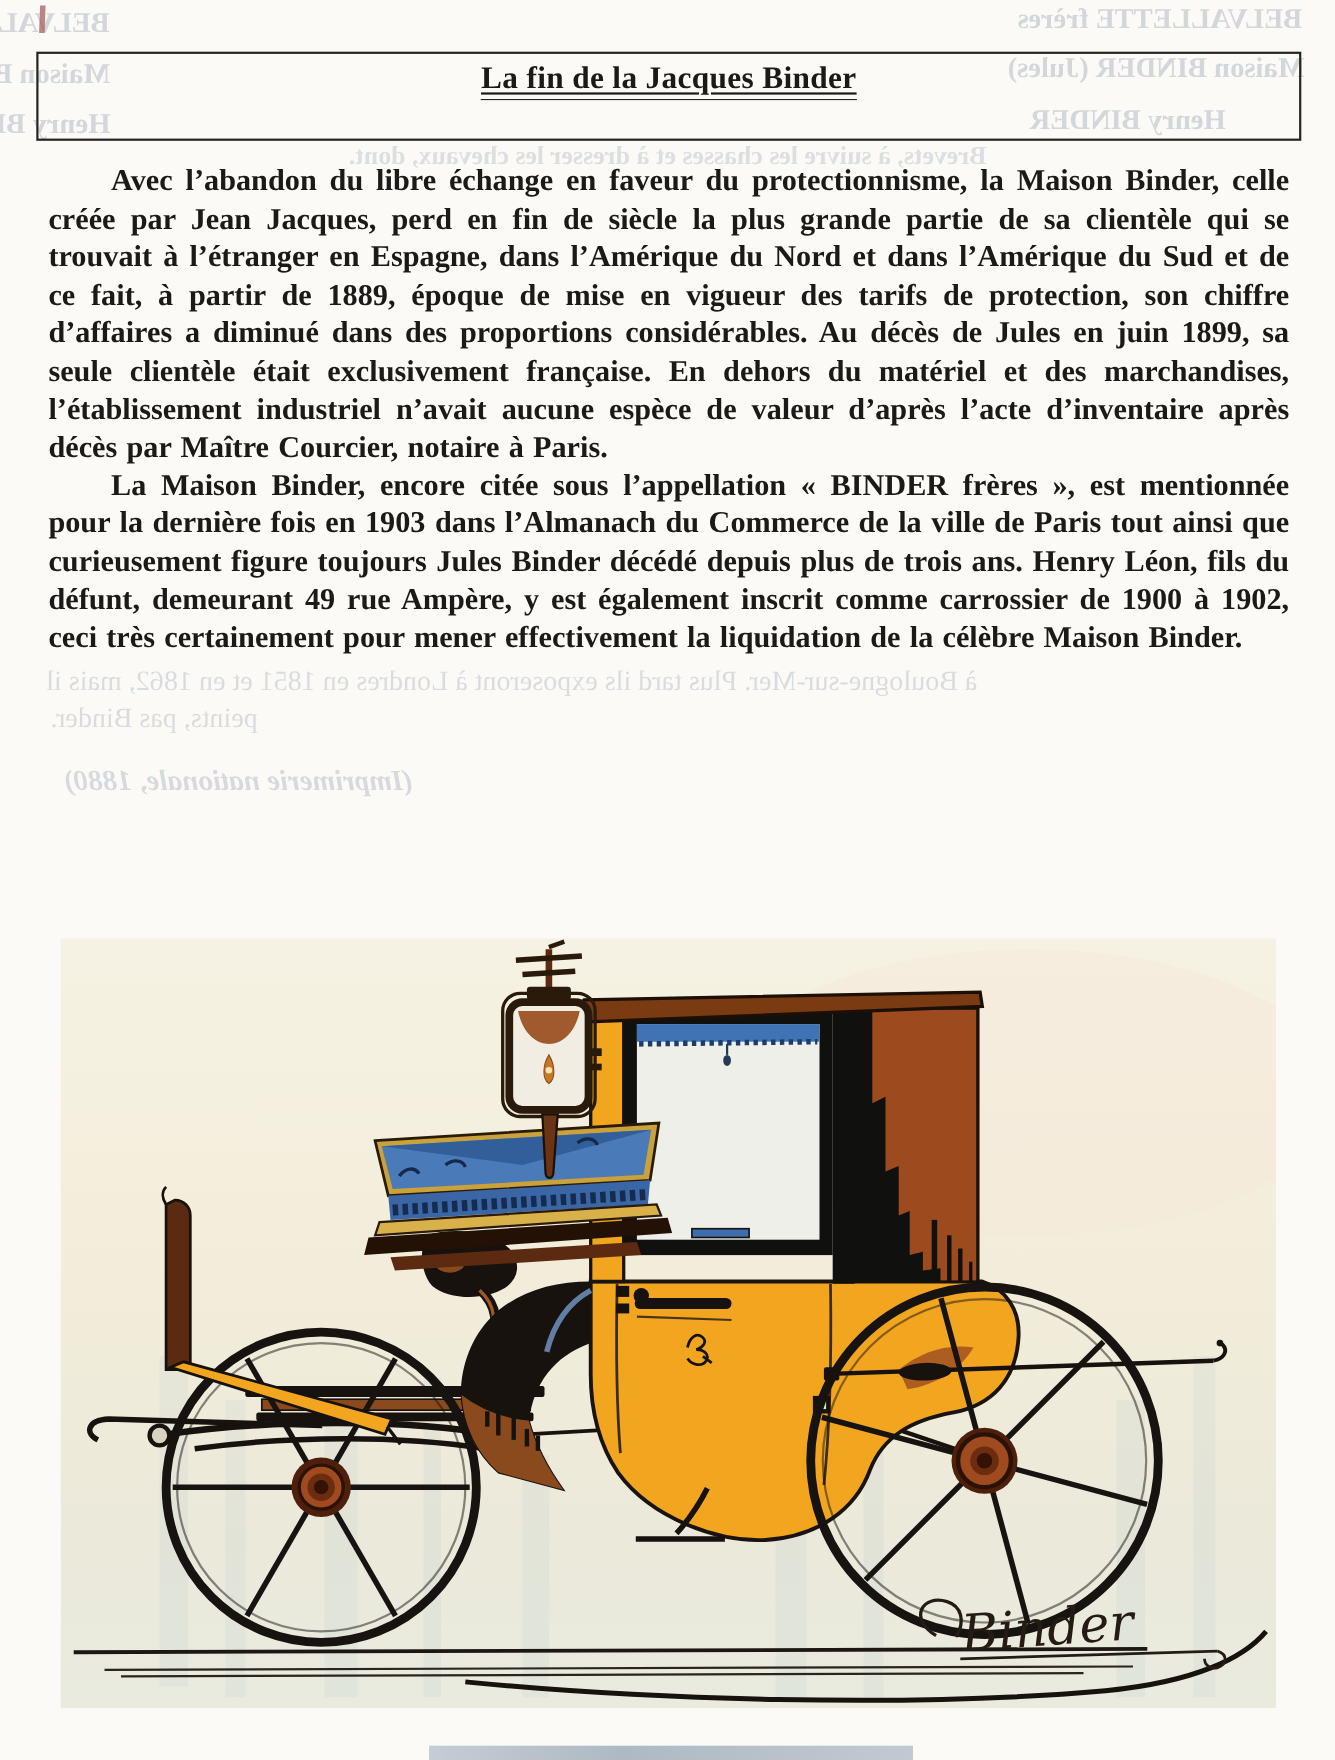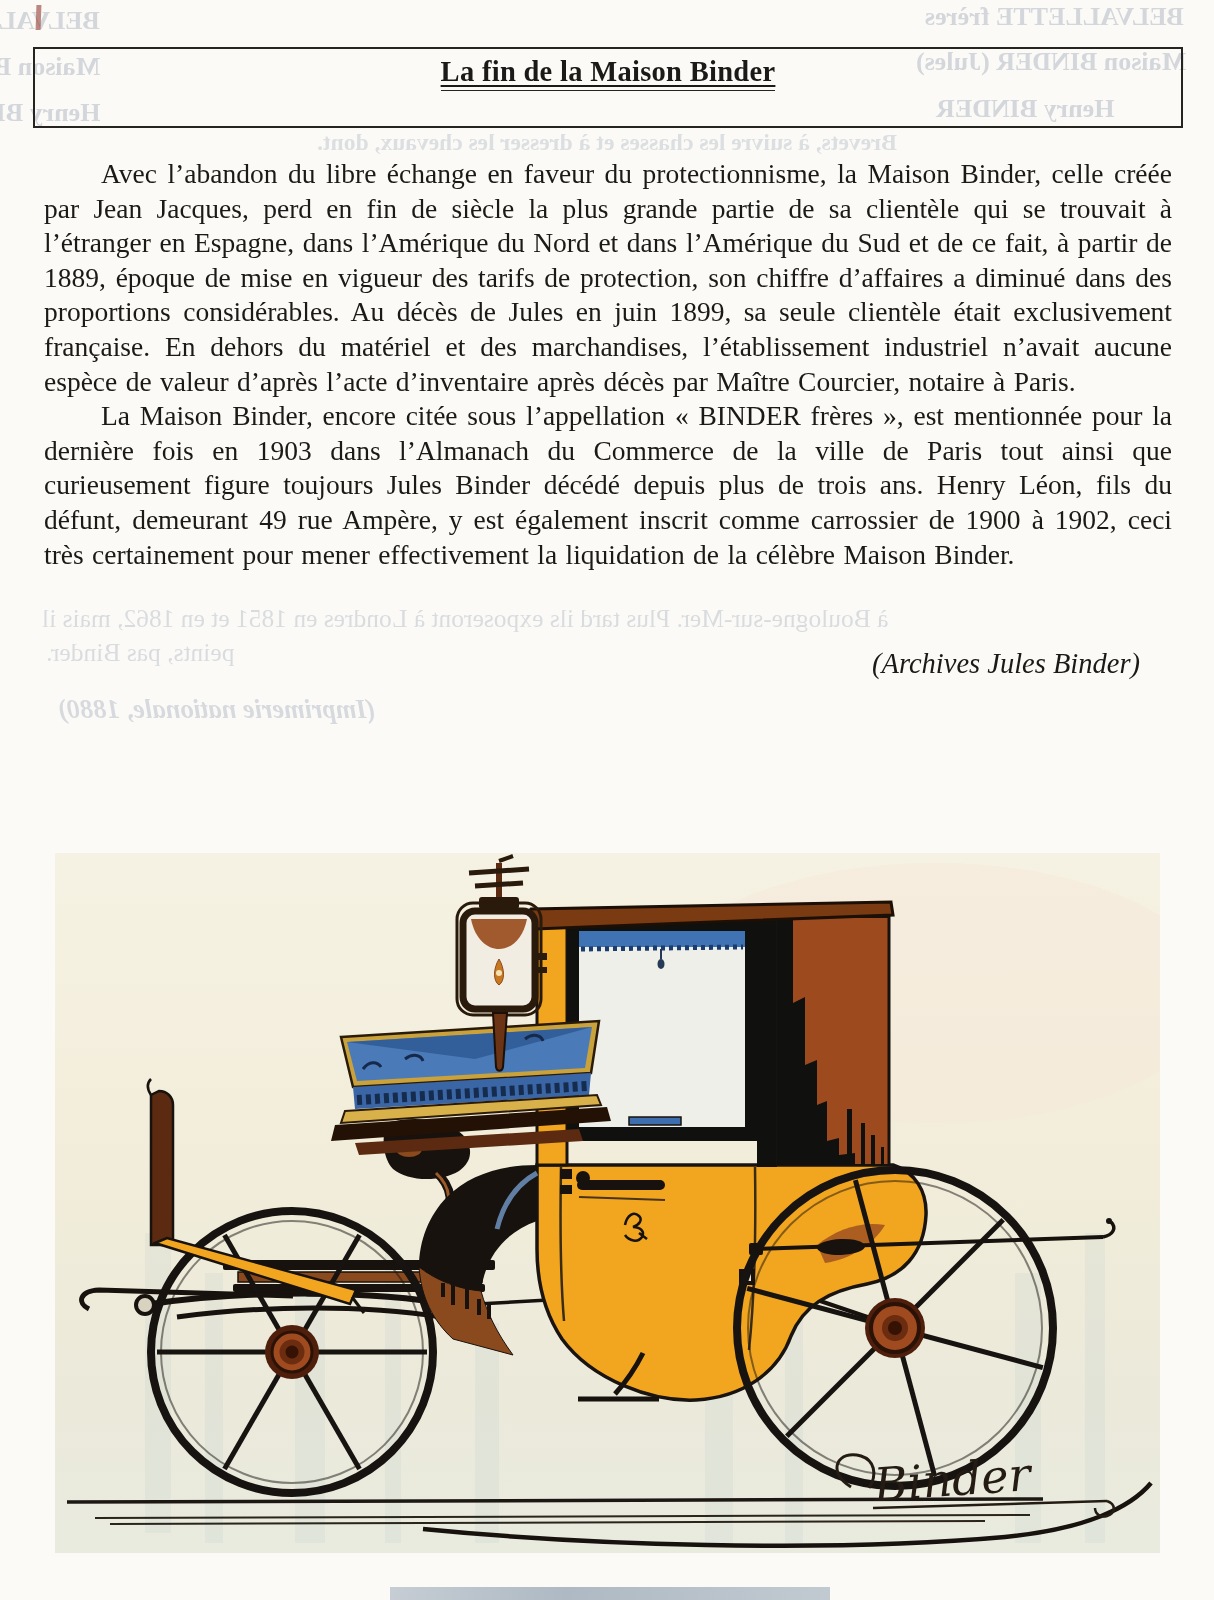--- a/index.html
+++ b/index.html
@@ -33,22 +33,22 @@
   }
   .title1 {
     display:inline-block; margin-top:7px; font-weight:bold; font-size:28.5px;
     letter-spacing:.3px; text-decoration:underline;
     text-decoration-thickness:2px; text-underline-offset:4px;
     border-bottom:1.5px solid #26241f; padding-bottom:2px;
   }
   .title2 { font-weight:bold; font-size:28px; margin-top:1px; }
   
   .bodytext {
-    position:absolute; left:44px; top:157px; width:1128px;
-    font-size:27.5px; line-height:34.6px; word-spacing:1.5px;
+    position:absolute; left:44px; top:147px; width:1128px;
+    font-size:27.5px; line-height:34.6px; word-spacing:1.5px;font-weight:bold;
   }
   .bodytext p { margin:0; text-align:justify; text-indent:57px; }
   .attribution {
     position:absolute; right:74px; top:648px;
     font-style:italic; font-size:28.5px;
   }
   
   .redtick { position:absolute; left:36px; top:5px; width:5px; height:25px;
              background:#9b4a42; opacity:.65; transform:rotate(2deg); }
   .bottomstrip {
@@ -70,29 +70,28 @@
   <span class="bleed b-l2">Maison BINDER (Jules)</span>
   <span class="bleed b-l3">Henry BINDER</span>
   <span class="bleed b-under">Brevets, à suivre les chasses et à dresser les chevaux, dont.</span>
   <span class="bleed b-mid1">à Boulogne-sur-Mer. Plus tard ils exposeront à Londres en 1851 et en 1862, mais il</span>
   <span class="bleed b-mid2">peints, pas Binder.</span>
   <span class="bleed b-imprint">(Imprimerie nationale, 1880)</span>
 
   <div class="redtick"></div>
 
   <div class="titlebox">
-    <div><span class="title1">La fin de la Maison Binder</span></div>
+    <div><span class="title1">La fin de la Jacques Binder</span></div>
   </div>
 
   <div class="bodytext">
     <p>Avec l’abandon du libre échange en faveur du protectionnisme, la Maison Binder, celle créée par Jean Jacques, perd en fin de siècle la plus grande partie de sa clientèle qui se trouvait à l’étranger en Espagne, dans l’Amérique du Nord et dans l’Amérique du Sud et de ce fait, à partir de 1889, époque de mise en vigueur des tarifs de protection, son chiffre d’affaires a diminué dans des proportions considérables. Au décès de Jules en juin 1899, sa seule clientèle était exclusivement française. En dehors du matériel et des marchandises, l’établissement industriel n’avait aucune espèce de valeur d’après l’acte d’inventaire après décès par Maître Courcier, notaire à Paris.</p>
     <p>La Maison Binder, encore citée sous l’appellation « BINDER frères », est mentionnée pour la dernière fois en 1903 dans l’Almanach du Commerce de la ville de Paris tout ainsi que curieusement figure toujours Jules Binder décédé depuis plus de trois ans. Henry Léon, fils du défunt, demeurant 49 rue Ampère, y est également inscrit comme carrossier de 1900 à 1902, ceci très certainement pour mener effectivement la liquidation de la célèbre Maison Binder.</p>
   </div>
 
-  <div class="attribution">(Archives Jules Binder)</div>
 
   <svg class="illus" viewBox="0 0 1105 700" xmlns="http://www.w3.org/2000/svg">
     <defs>
       <linearGradient id="pbg" x1="0" y1="0" x2="0" y2="1">
         <stop offset="0" stop-color="#f6f2e3"></stop>
         <stop offset="0.45" stop-color="#f2edda"></stop>
         <stop offset="0.78" stop-color="#ebe9da"></stop>
         <stop offset="1" stop-color="#e9ebdf"></stop>
       </linearGradient>
     </defs>

